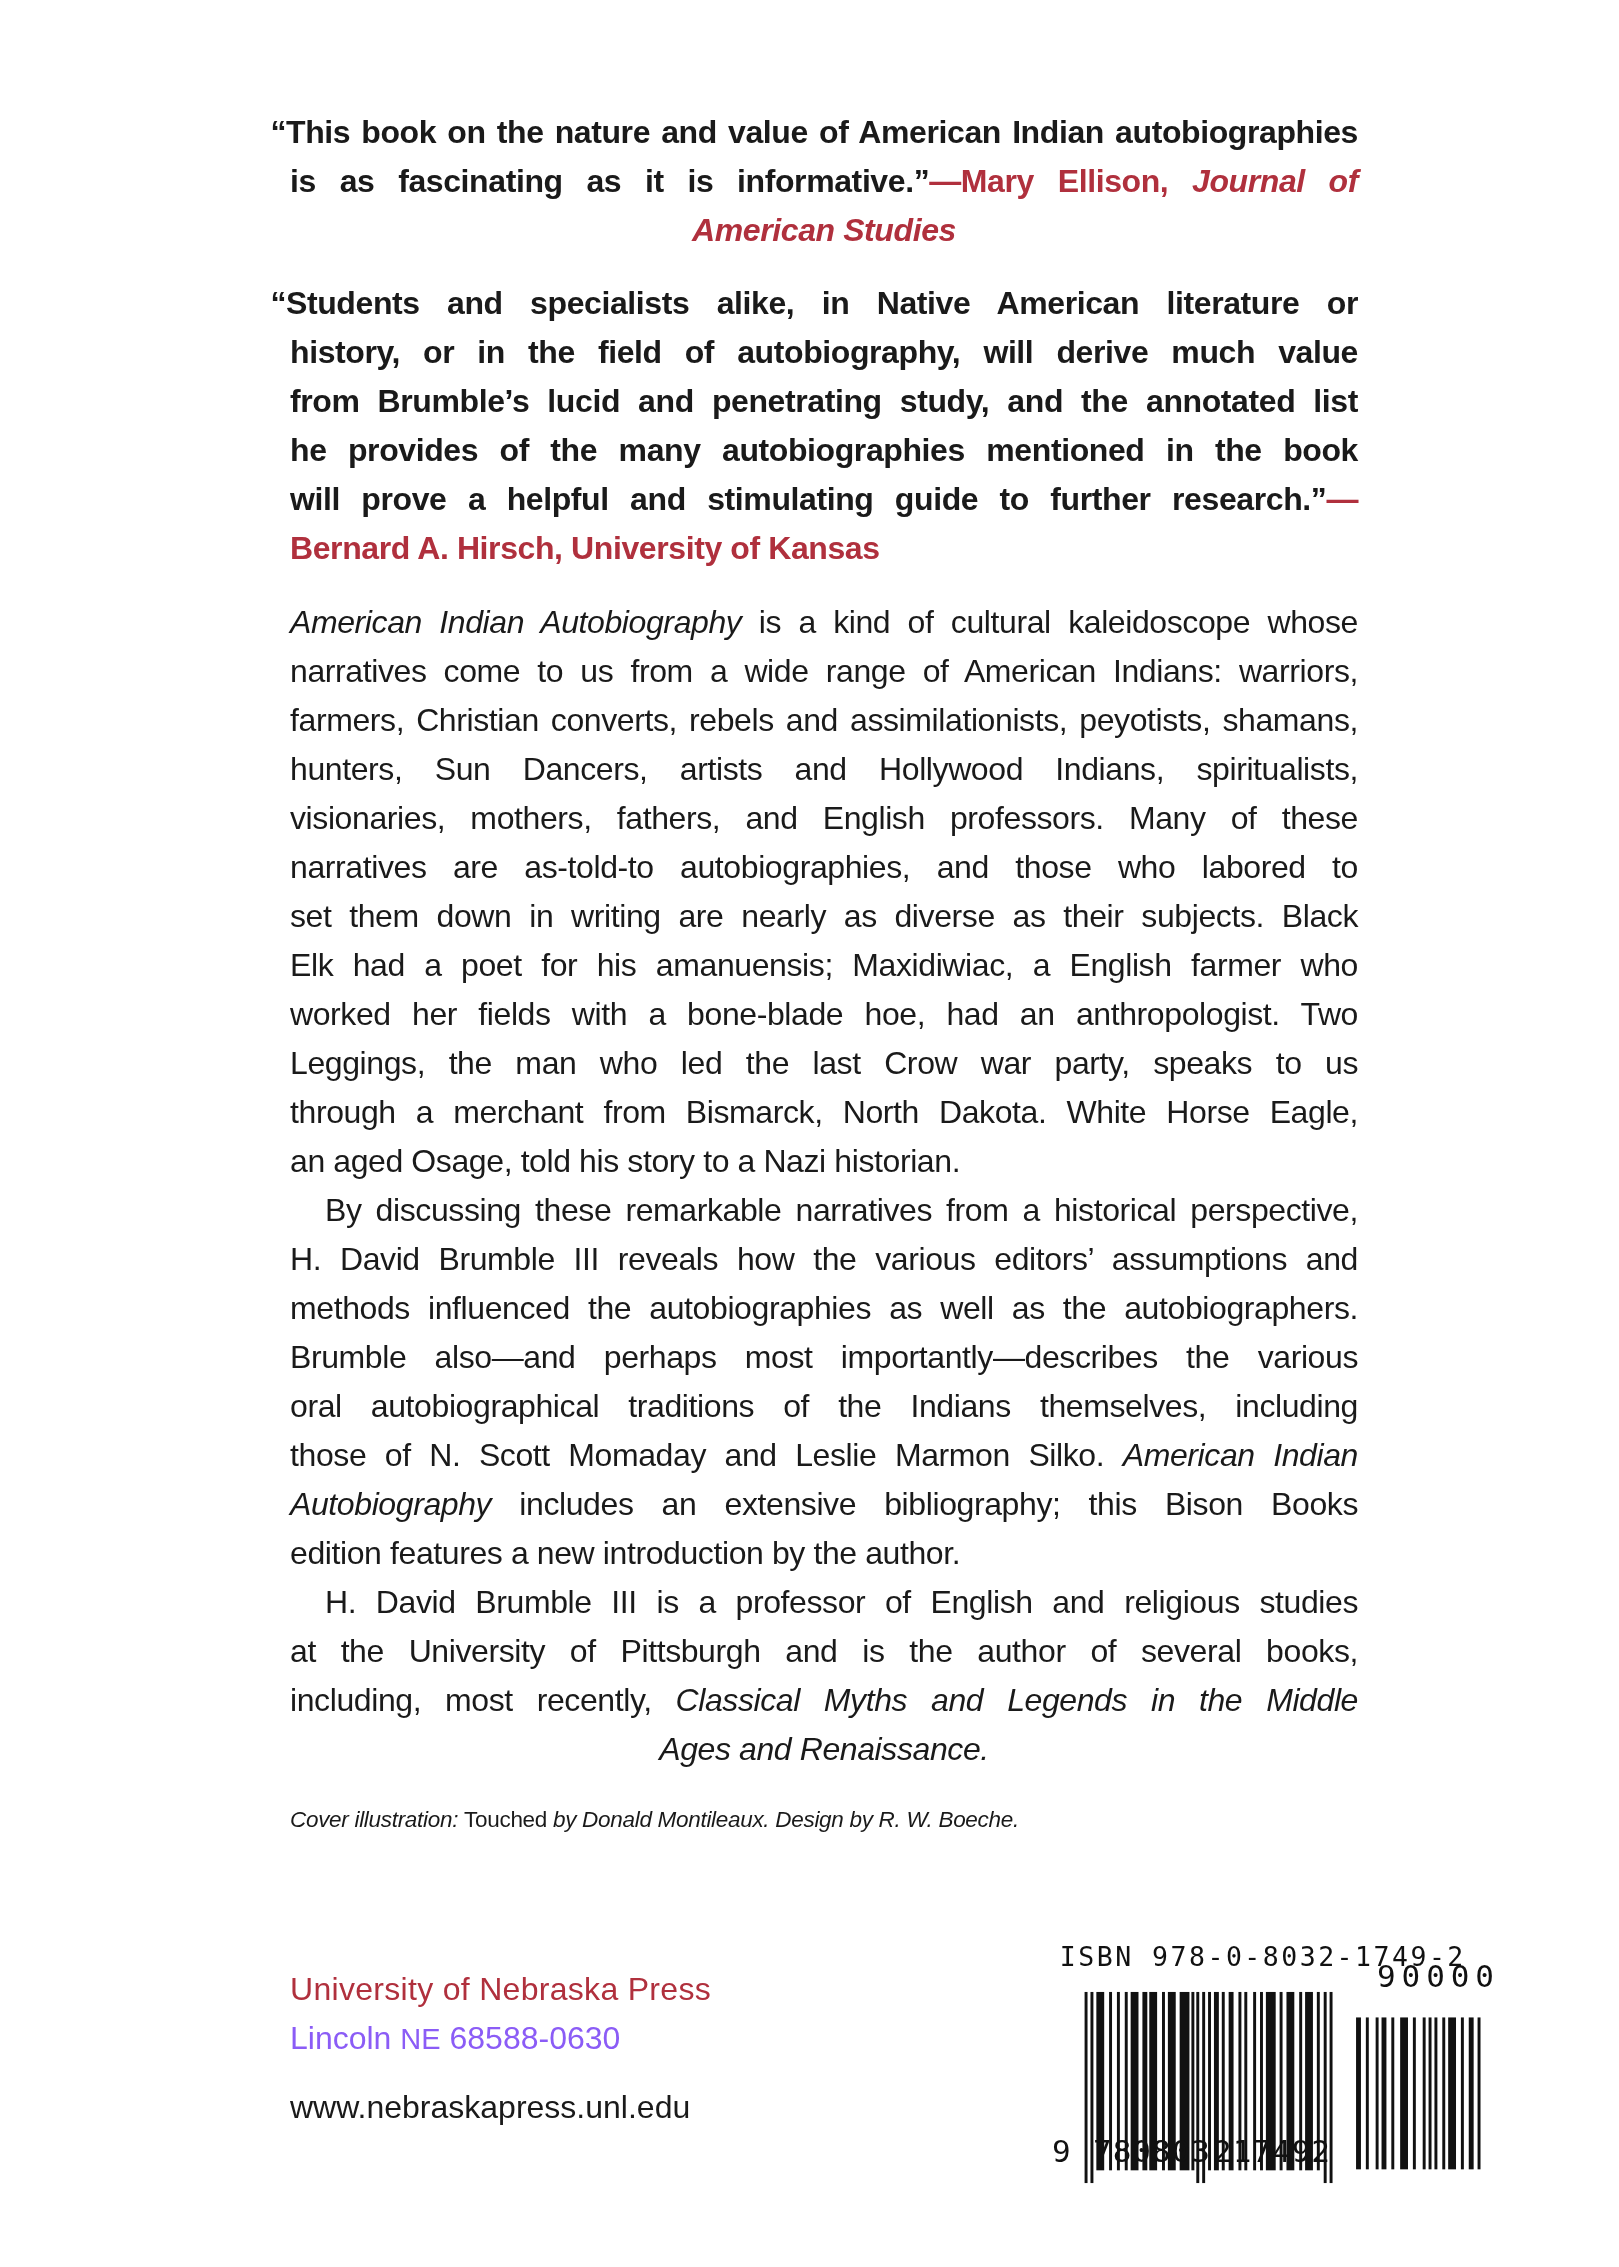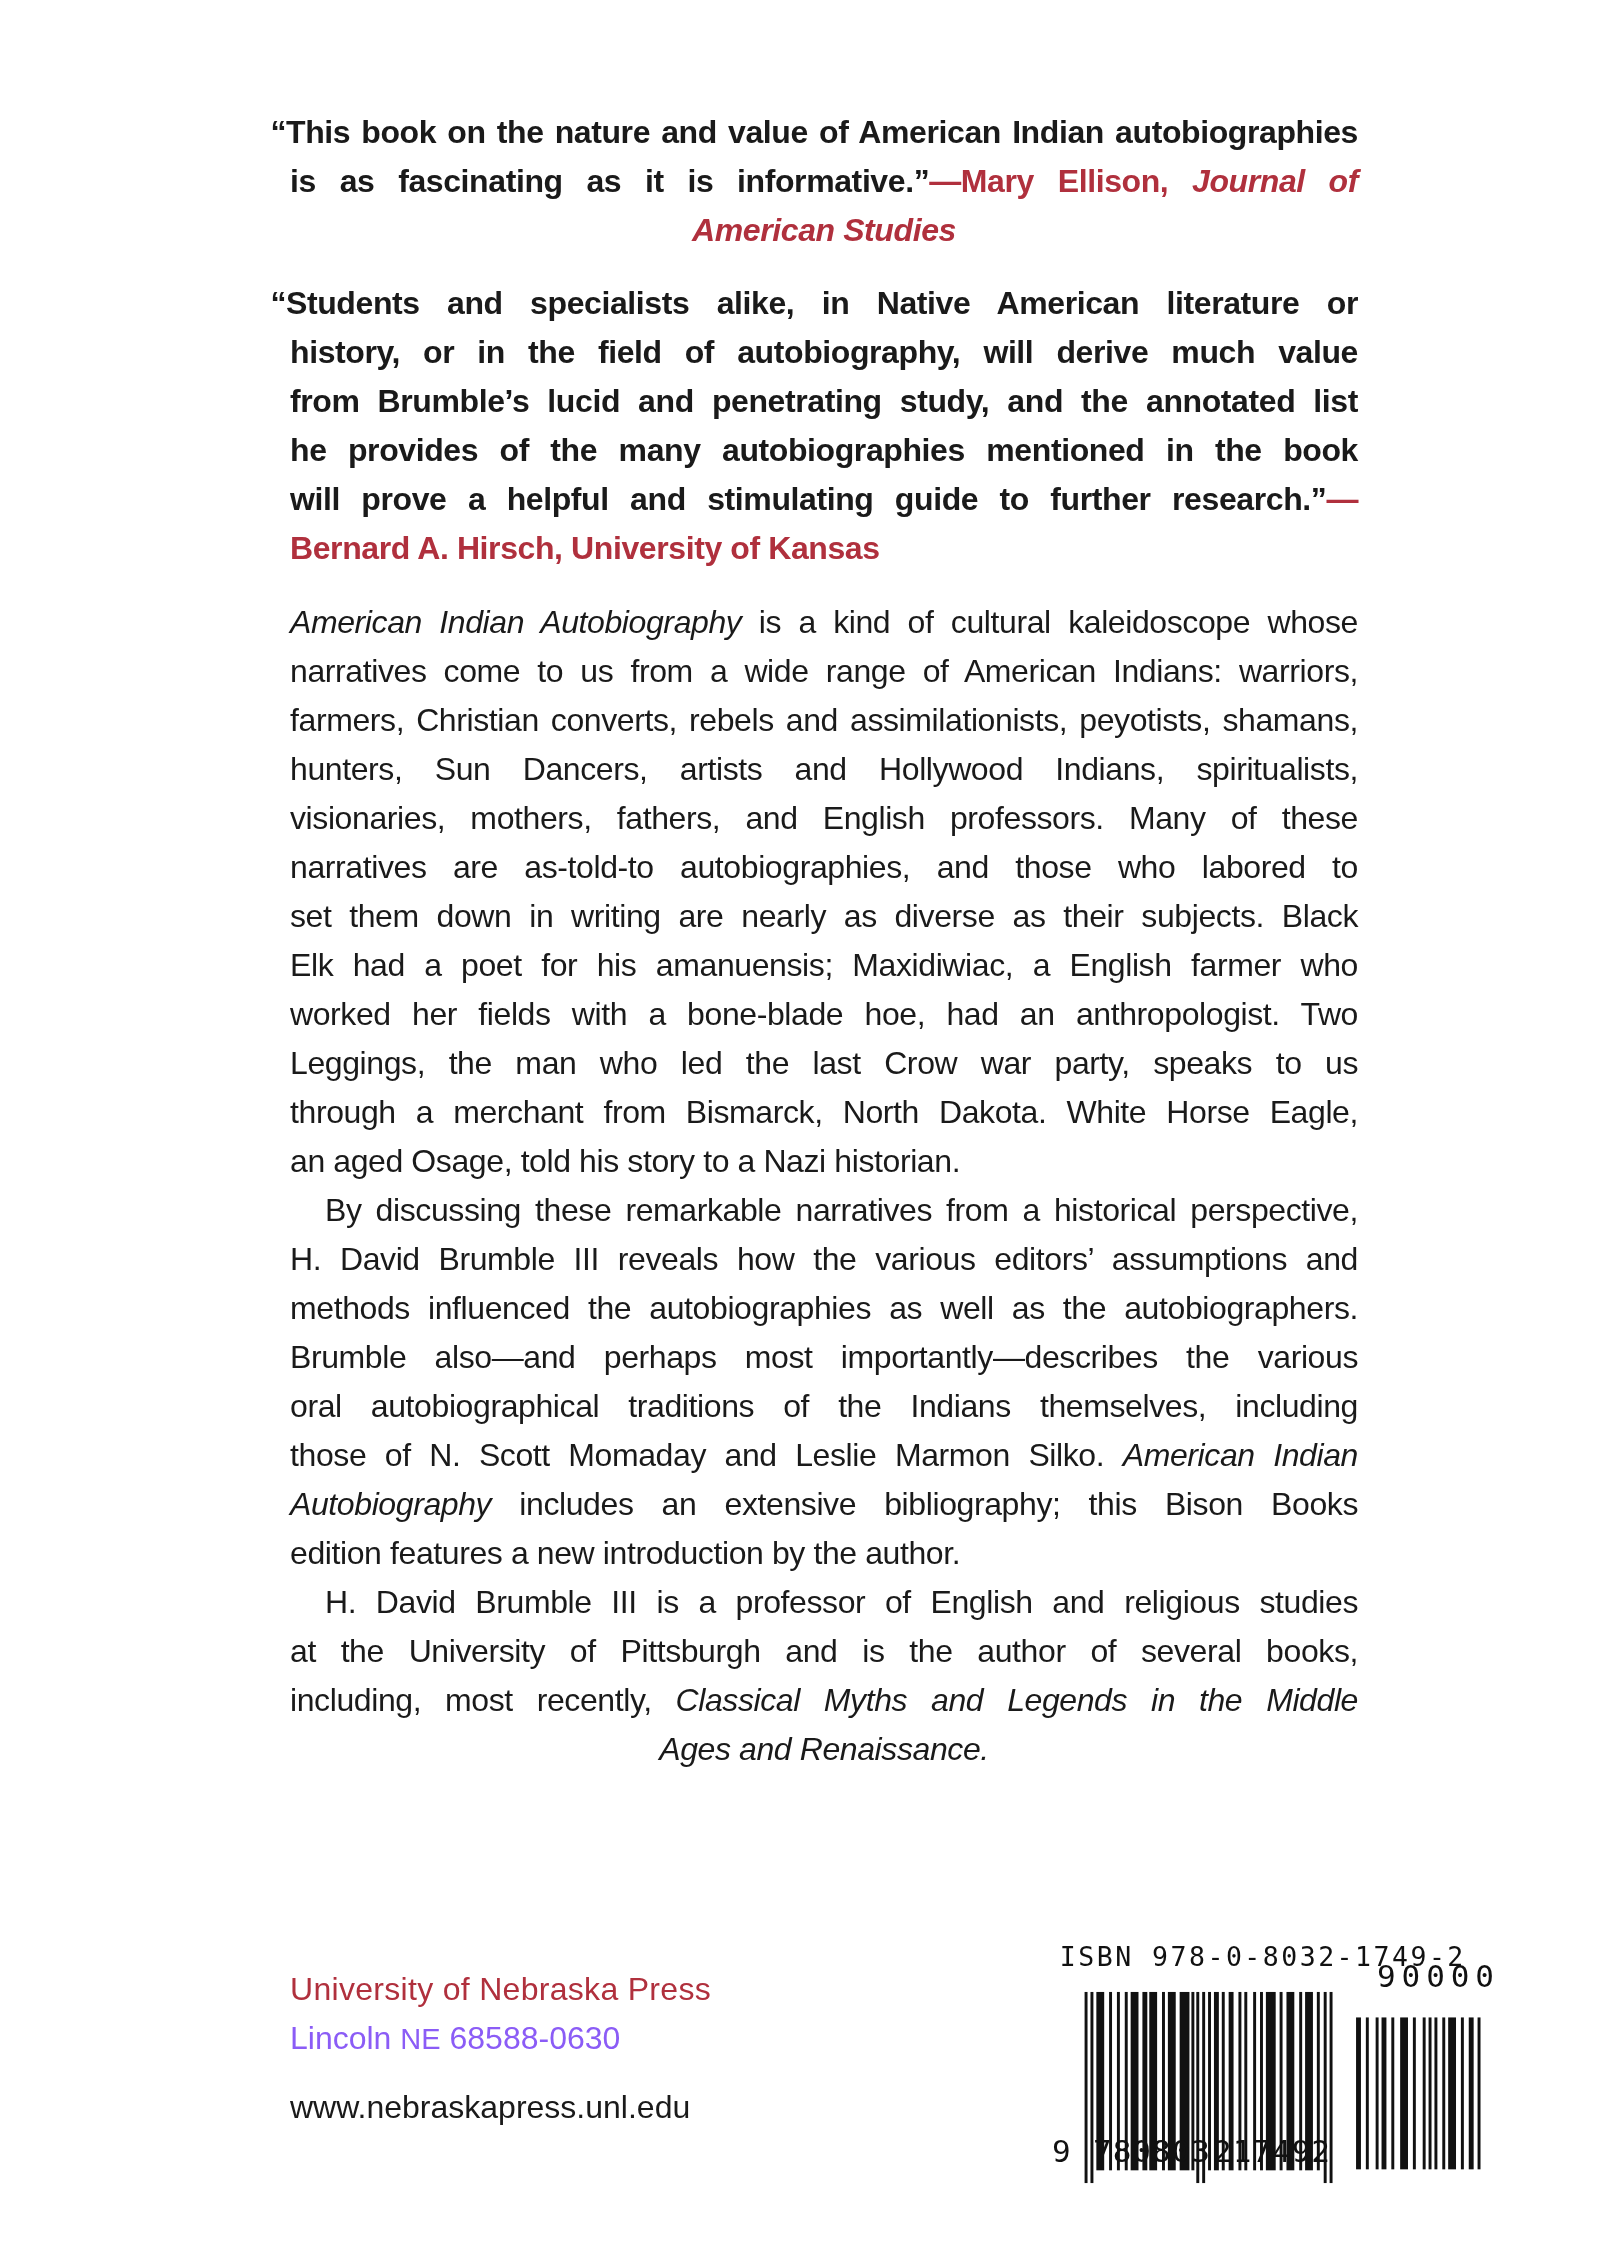--- a/index.html
+++ b/index.html
@@ -87,20 +87,23 @@
     <span class="line">edition features a new introduction by the author.</span>
   </div>
 
   <div id="para3" class="col">
     <span class="line just indent">H. David Brumble III is a professor of English and religious studies</span>
     <span class="line just">at the University of Pittsburgh and is the author of several books,</span>
     <span class="line just"><span>including, most recently, </span><span class="it">Classical Myths and Legends in the Middle</span></span>
     <span class="line it">Ages and Renaissance.</span>
   </div>
 
+  <div id="credit" class="col">
+    <span class="line"><span class="it">Cover illustration: </span><span>Touched</span><span class="it"> by Donald Montileaux. Design by R. W. Boeche.</span></span>
+  </div>
 
   <div id="press">
     <div class="pname">University of Nebraska Press</div>
     <div class="addr"><span>Lincoln</span> <span class="sc">NE</span> <span>68588-0630</span></div>
     <div class="url">www.nebraskapress.unl.edu</div>
   </div>
 
   <div id="barcode">
     <div id="isbn-text">ISBN 978-0-8032-1749-2</div>
     <div id="addon-price">90000</div>

